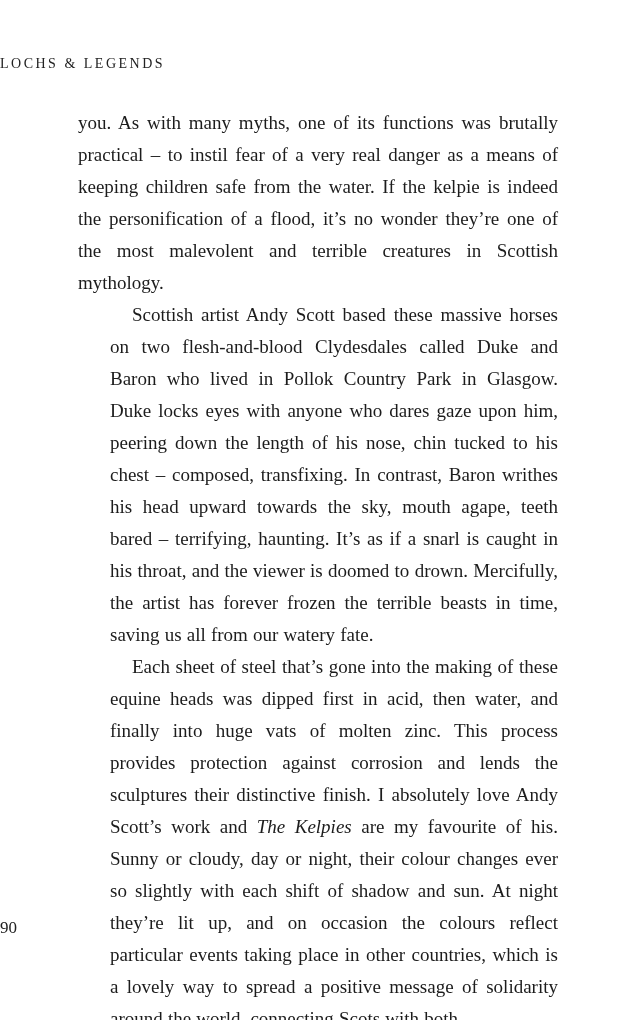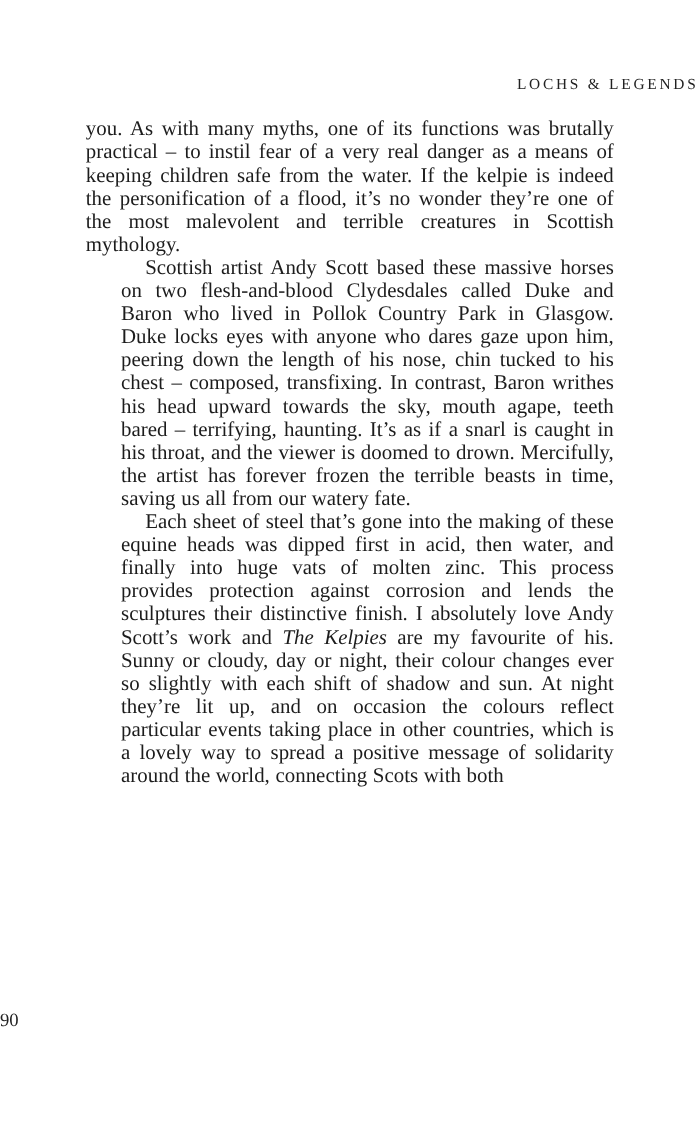--- a/index.html
+++ b/index.html
@@ -13,39 +13,39 @@
     height: 1020px;
     margin: 0 auto;
     background: #ffffff;
     font-family: "Liberation Serif", "DejaVu Serif", serif;
     color: #1c1c1c;
     box-sizing: border-box;
     overflow: hidden;
   }
   .running-header {
     position: absolute;
-    top: 70px;
+    top: 56px;
     left: 0;
     right: 0;
-    text-align: right;
+    text-align: left;
     font-size: 14px;
     letter-spacing: 2.5px;
     color: #222222;
     text-transform: uppercase;
   }
   .body-text {
     position: absolute;
     top: 107px;
     left: 78px;
     width: 480px;
   }
   .para {
     margin: 0;
     font-size: 19px;
-    line-height: 21px;
+    line-height: 32px;
     text-align: justify;
     text-justify: inter-word;
     word-spacing: 0.02em;
   }
   .para.indent {
     text-indent: 22px;
     margin-left: 32px;
   }
   .para em {
     font-style: italic;

